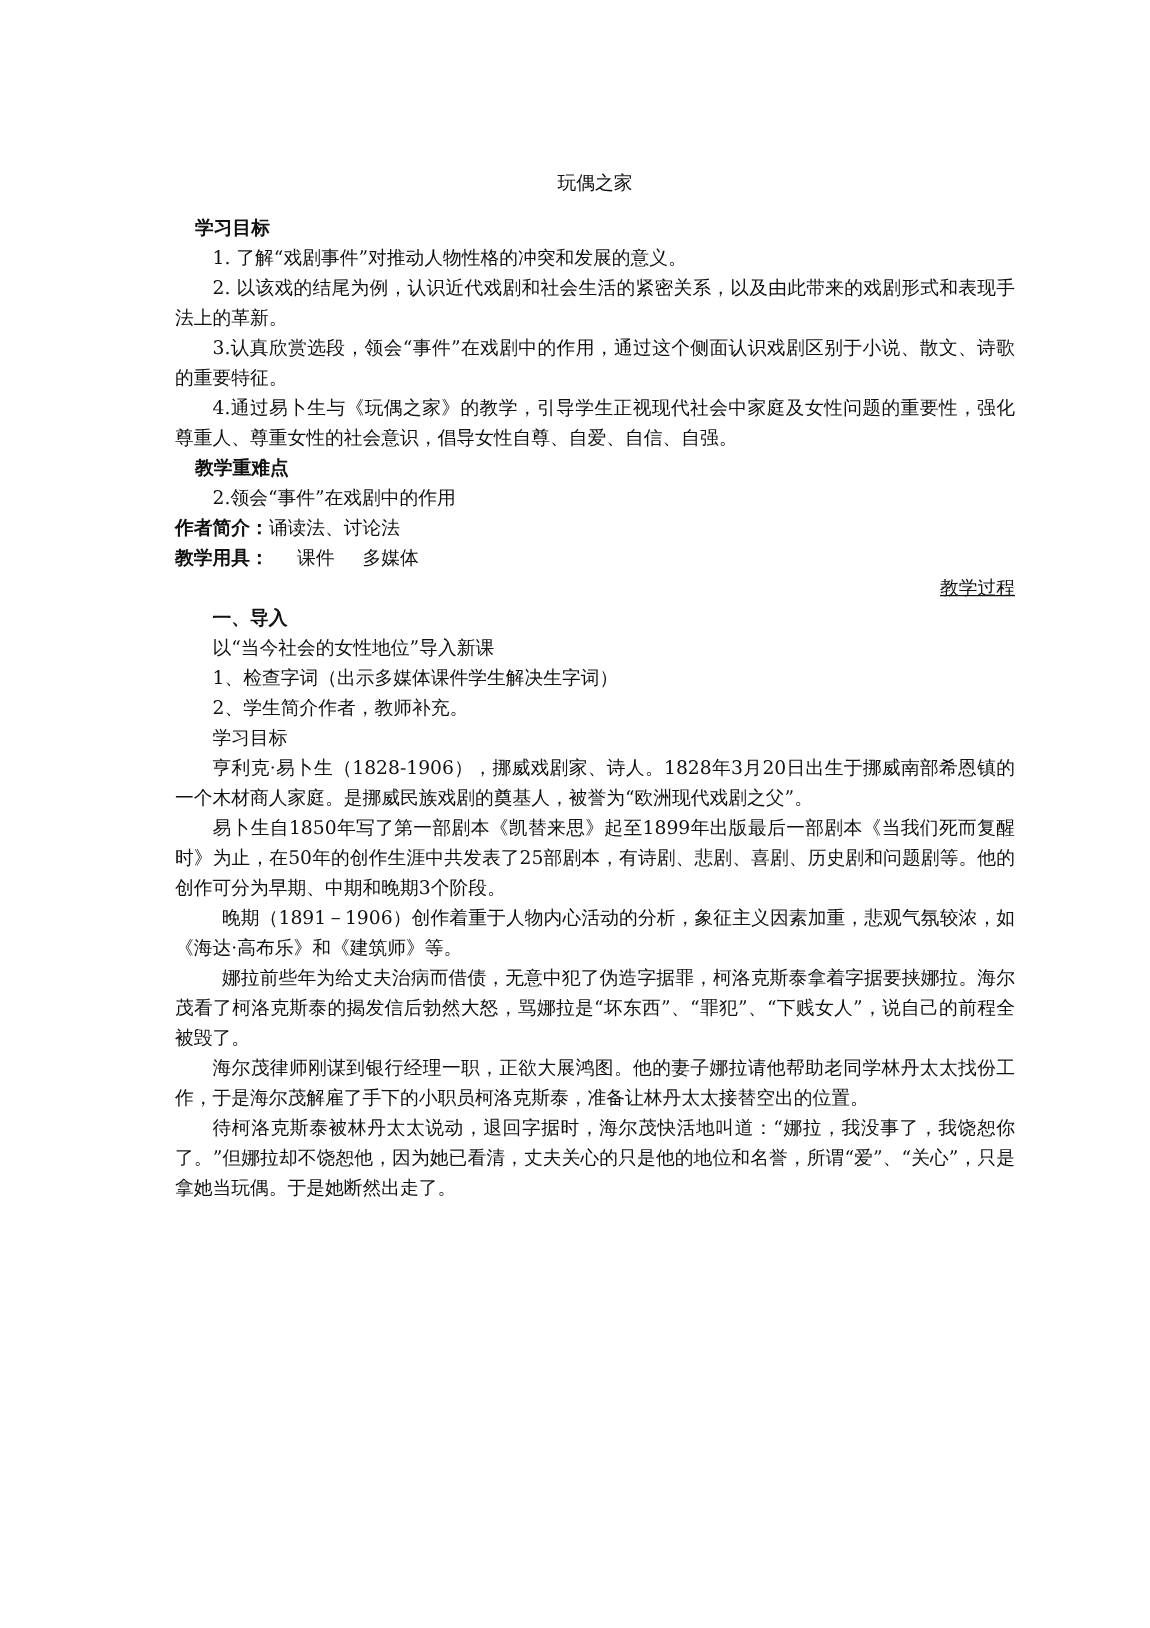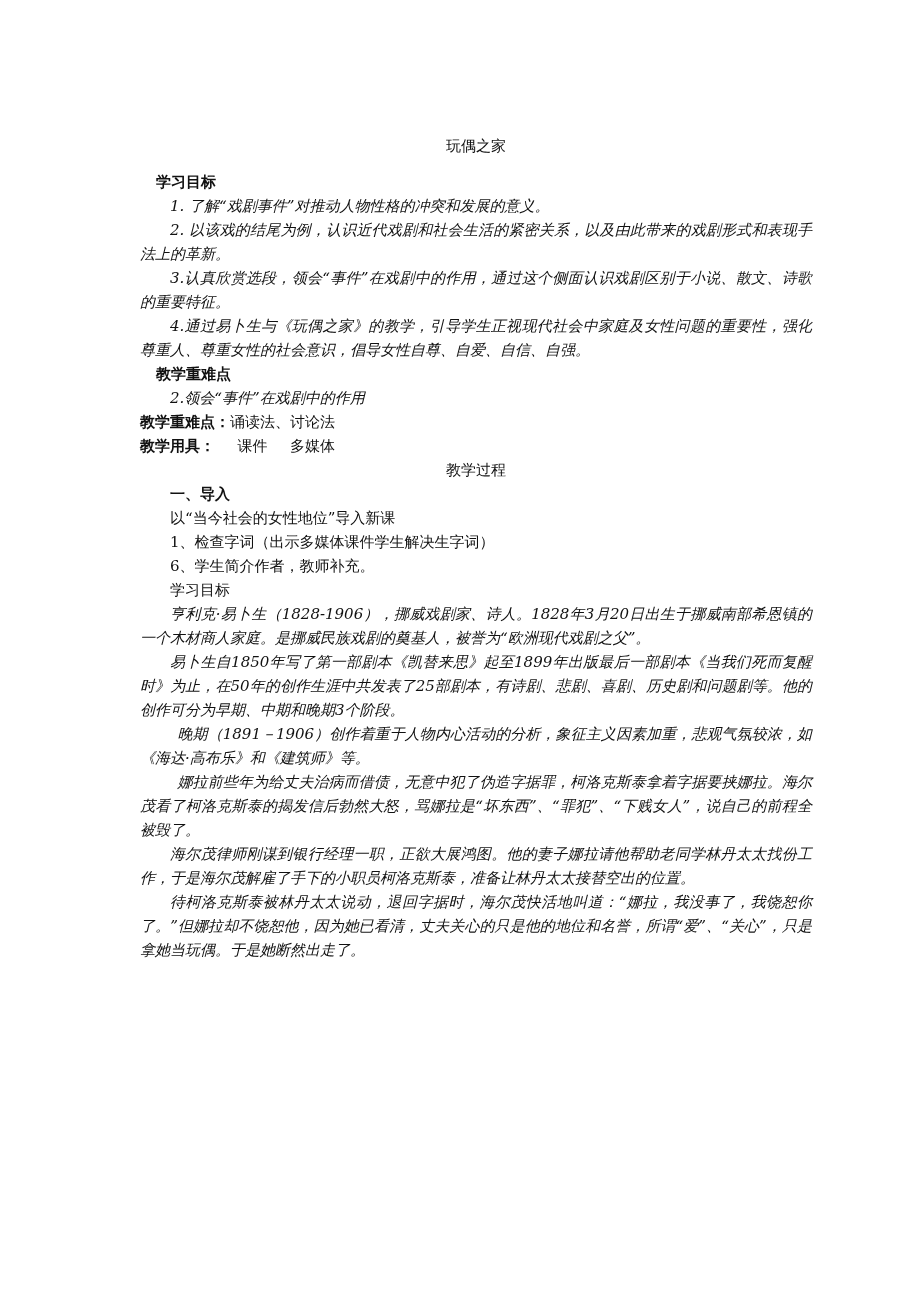--- a/index.html
+++ b/index.html
@@ -1,22 +1,22 @@
 <!DOCTYPE html>
 <html><head>
 <meta charset="utf-8">
 <style>
   html, body { margin: 0; padding: 0; background: #ffffff; }
   body { width: 920px; height: 1302px; position: relative; overflow: hidden;
          font-family: "DejaVu Serif", "Liberation Serif", serif; color: #111; }
   .page { position: absolute; left: 140px; top: 134px; width: 672px; font-size: 15px; line-height: 24px; }
   .title { text-align: center; height: 24px; margin-bottom: 12px; }
-  .center { text-align: center; }
+  .center { text-align: right; text-decoration: underline; }
   .h { font-weight: bold; font-family: "DejaVu Sans", "Liberation Sans", sans-serif; margin-left: 16px; }
-  .p { text-indent: 2em; text-align: justify; font-style: italic; }
+  .p { text-indent: 2em; text-align: justify; }
   .ind { padding-left: 2em; }
   .ind-b { padding-left: 2em; font-weight: bold; font-family: "DejaVu Sans", "Liberation Sans", sans-serif; }
   .p.late { text-indent: 2.5em; }
   .gap { display: inline-block; width: 1.5em; }
   .lbl { font-weight: bold; font-family: "DejaVu Sans", "Liberation Sans", sans-serif; }
 </style>
 </head>
 <body>
 
 <div class="page">
@@ -25,33 +25,33 @@
   <div class="h">学习目标</div>
   <div class="p">1. 了解“戏剧事件”对推动人物性格的冲突和发展的意义。</div>
   <div class="p">2. 以该戏的结尾为例，认识近代戏剧和社会生活的紧密关系，以及由此带来的戏剧形式和表现手法上的革新。</div>
   <div class="p">3.认真欣赏选段，领会“事件”在戏剧中的作用，通过这个侧面认识戏剧区别于小说、散文、诗歌的重要特征。</div>
   <div class="p">4.通过易卜生与《玩偶之家》的教学，引导学生正视现代社会中家庭及女性问题的重要性，强化尊重人、尊重女性的社会意识，倡导女性自尊、自爱、自信、自强。</div>
 
   <div class="h">教学重难点</div>
   <div class="p">2.领会“事件”在戏剧中的作用</div>
 
   <div>
-    <span class="lbl">教学重难点：</span><span>诵读法、讨论法</span>
+    <span class="lbl">作者简介：</span><span>诵读法、讨论法</span>
   </div>
   <div>
     <span class="lbl">教学用具：</span><span class="gap"></span><span>课件</span><span class="gap"></span><span>多媒体</span>
   </div>
 
   <div class="center">教学过程</div>
 
   <div class="ind-b">一、导入</div>
   <div class="ind">以“当今社会的女性地位”导入新课</div>
 
   <div class="ind">1、检查字词（出示多媒体课件学生解决生字词）</div>
-  <div class="ind">6、学生简介作者，教师补充。</div>
+  <div class="ind">2、学生简介作者，教师补充。</div>
   <div class="ind">学习目标</div>
   <div class="p">亨利克·易卜生（1828-1906），挪威戏剧家、诗人。1828年3月20日出生于挪威南部希恩镇的一个木材商人家庭。是挪威民族戏剧的奠基人，被誉为“欧洲现代戏剧之父”。</div>
   <div class="p">易卜生自1850年写了第一部剧本《凯替来思》起至1899年出版最后一部剧本《当我们死而复醒时》为止，在50年的创作生涯中共发表了25部剧本，有诗剧、悲剧、喜剧、历史剧和问题剧等。他的创作可分为早期、中期和晚期3个阶段。</div>
   <div class="p late">晚期（1891－1906）创作着重于人物内心活动的分析，象征主义因素加重，悲观气氛较浓，如《海达·高布乐》和《建筑师》等。</div>
 
   <div class="p late">娜拉前些年为给丈夫治病而借债，无意中犯了伪造字据罪，柯洛克斯泰拿着字据要挟娜拉。海尔茂看了柯洛克斯泰的揭发信后勃然大怒，骂娜拉是“坏东西”、“罪犯”、“下贱女人”，说自己的前程全被毁了。</div>
   <div class="p">海尔茂律师刚谋到银行经理一职，正欲大展鸿图。他的妻子娜拉请他帮助老同学林丹太太找份工作，于是海尔茂解雇了手下的小职员柯洛克斯泰，准备让林丹太太接替空出的位置。</div>
   <div class="p">待柯洛克斯泰被林丹太太说动，退回字据时，海尔茂快活地叫道：“娜拉，我没事了，我饶恕你了。”但娜拉却不饶恕他，因为她已看清，丈夫关心的只是他的地位和名誉，所谓“爱”、“关心”，只是拿她当玩偶。于是她断然出走了。</div>
 </div>
 

